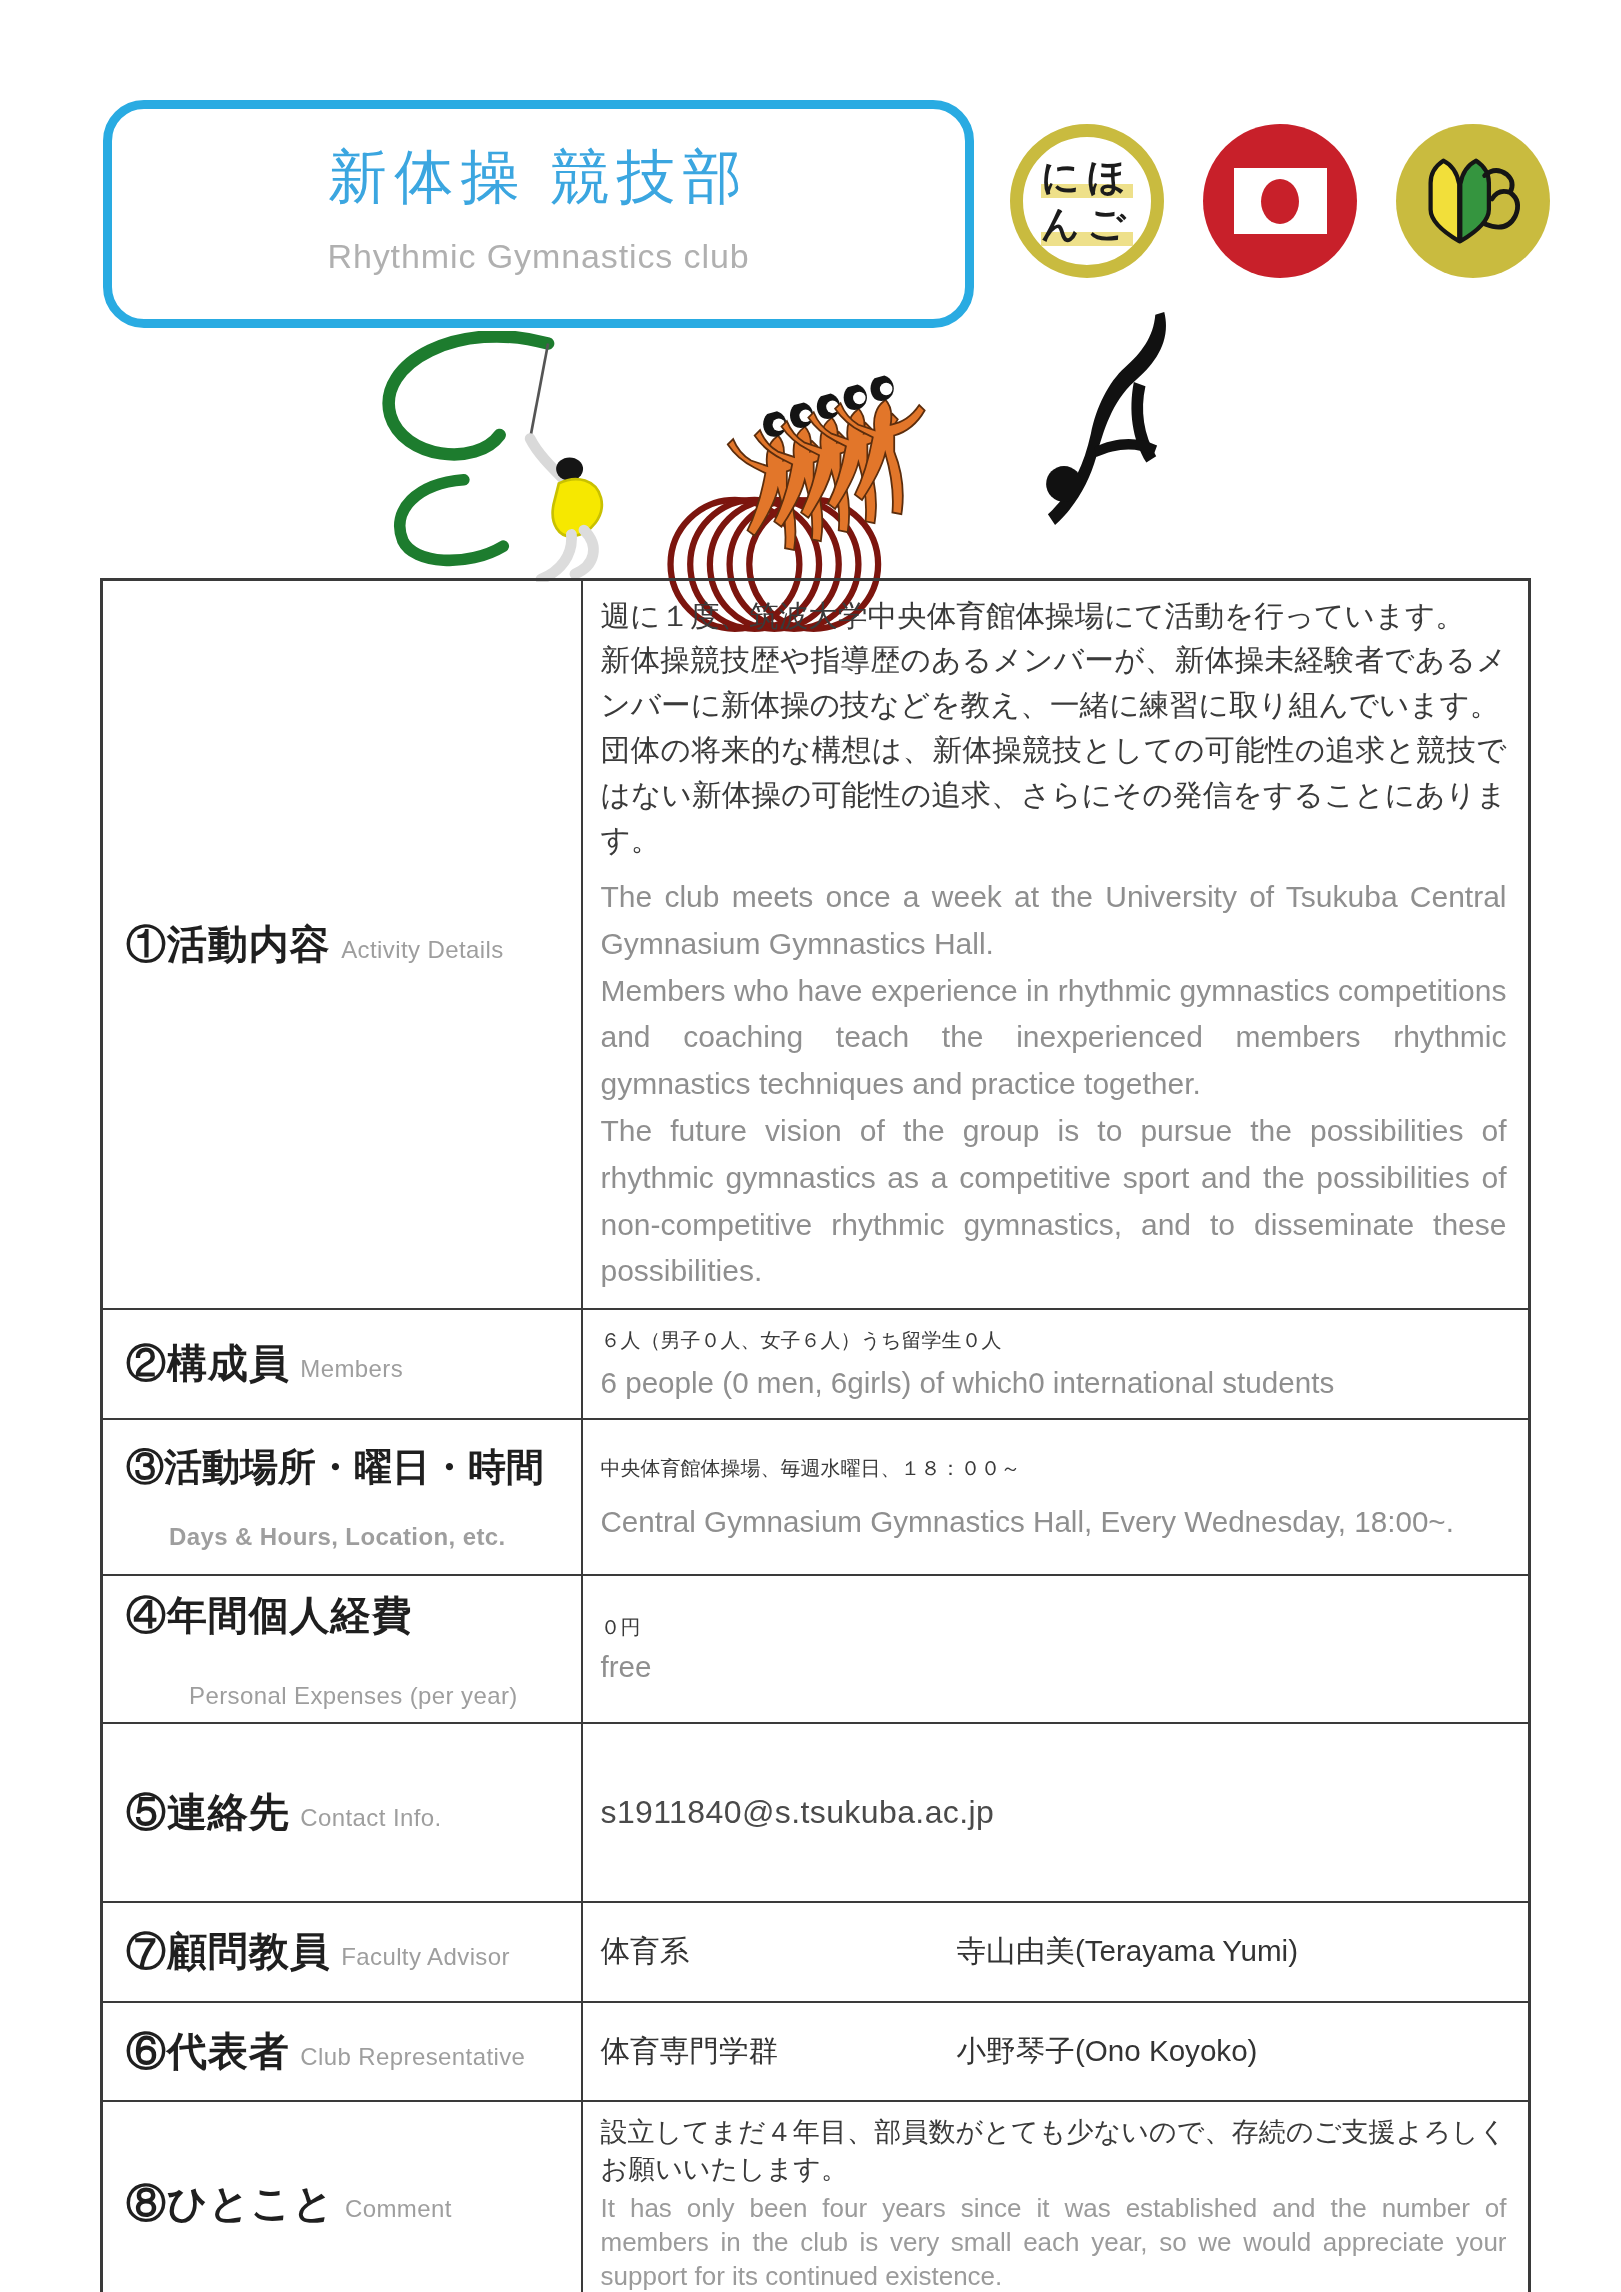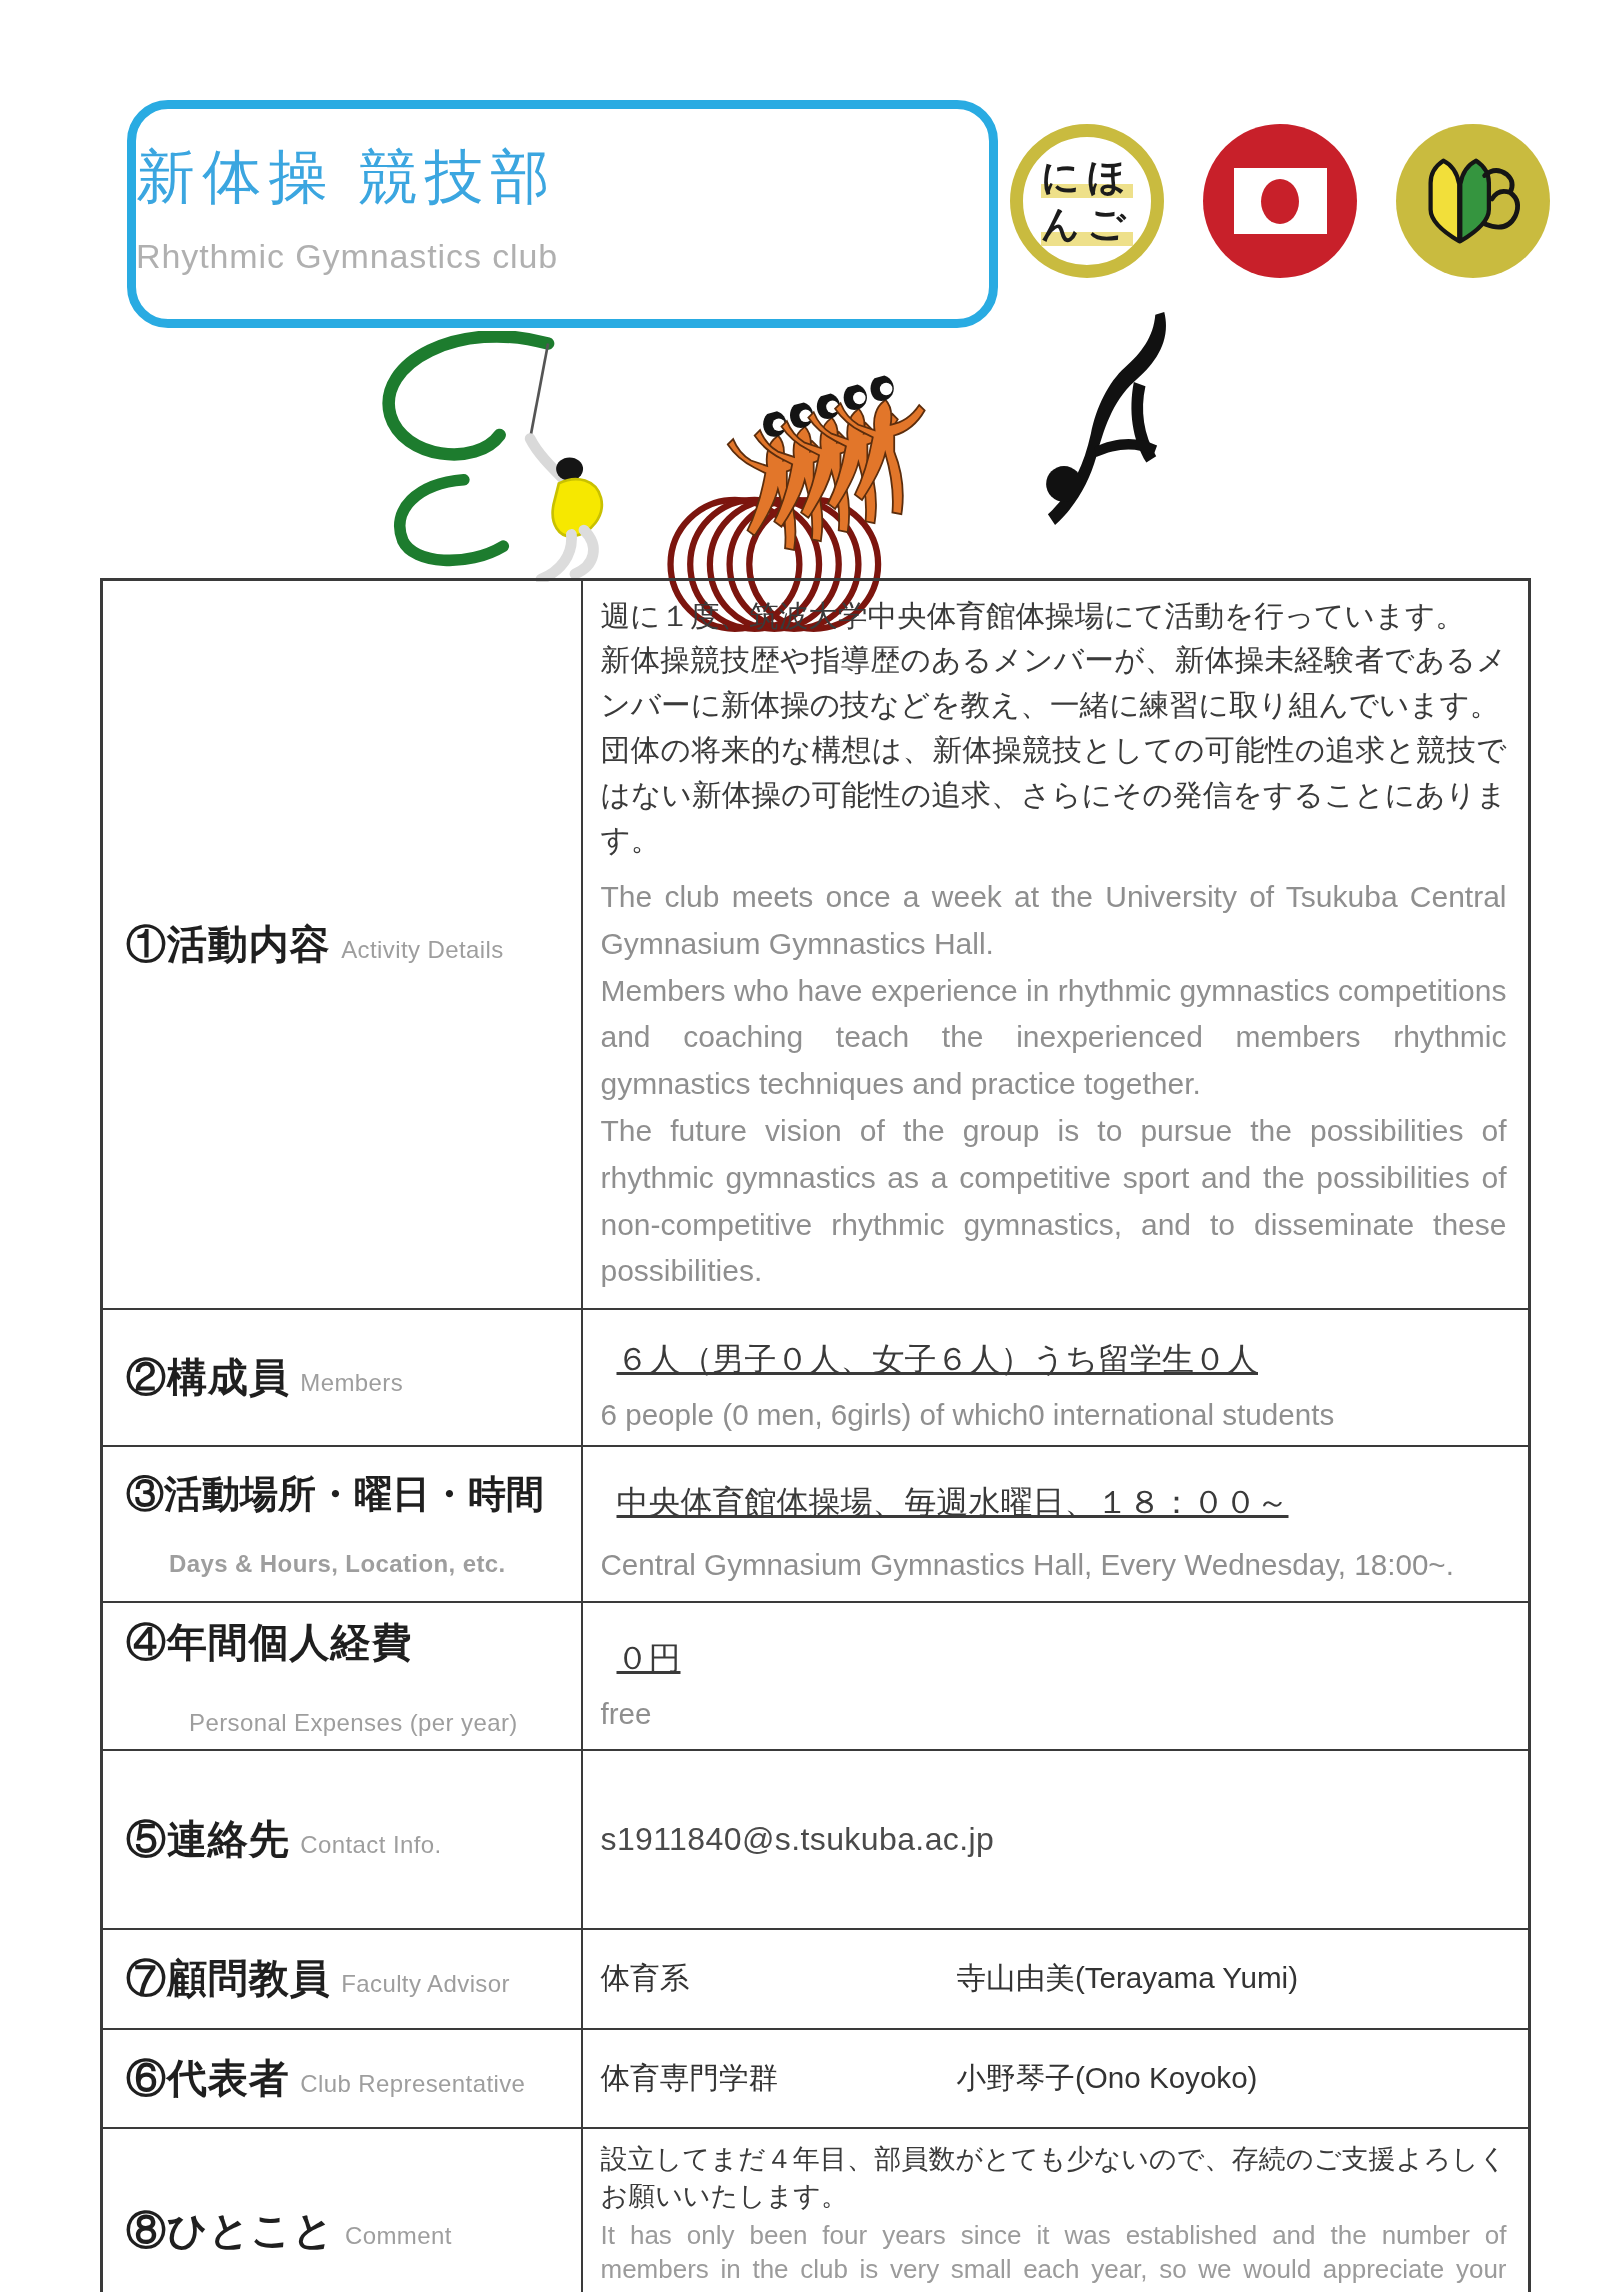--- a/index.html
+++ b/index.html
@@ -7,21 +7,21 @@
     width:1621px;height:2293px;background:#ffffff;position:relative;
     font-family:"Liberation Sans","DejaVu Sans",sans-serif;
     overflow:hidden;
   }
   .page{position:absolute;inset:0;}
 
   
   .title-box{
     position:absolute;left:103px;top:100px;width:853px;height:210px;
     border:9.9px solid #29abe2;border-radius:41px;background:#fff;
-    margin-left:24px;
+    text-align:center;
   }
   .title-jp{
     margin-top:36px;font-size:59px;color:#3ba6e0;letter-spacing:7.2px;
     font-weight:500;line-height:1.1;
   }
   .title-en{
     margin-top:27px;font-size:34px;color:#b0b0b0;letter-spacing:0.9px;
     font-weight:400;
   }
 
@@ -65,21 +65,21 @@
   .lj-long{font-size:38px;letter-spacing:0;}
   .le{font-size:24px;color:#9e9e9e;font-weight:400;margin-left:10.7px;letter-spacing:0.4px;}
   .le-block{display:block;margin:30px 0 0 43px;font-weight:bold;}
   .le-block2{display:block;margin:39px 0 0 63px;}
 
   td.content{padding:12.5px 21.5px 12.5px 18px;}
   td.content-top{vertical-align:top;}
   .cjp{font-size:29.6px;color:#3a3a3a;line-height:1.52;text-align:justify;margin:0;}
   .cen{font-size:30px;color:#8f8f8f;line-height:1.56;text-align:justify;margin:0;}
   .cen-gap{margin-top:10.7px;}
-  .line-jp{font-size:32px;color:#3a3a3a;margin:16px;text-decoration:underline;}
+  .line-jp{font-size:20px;color:#3a3a3a;margin:0;}
   .line-en{font-size:29.6px;color:#8f8f8f;margin:12.5px 0 0 0;}
   .email{font-size:32px;color:#4a4a4a;letter-spacing:0.4px;}
   .dept{display:inline-block;min-width:356px;font-size:29.6px;color:#333;}
   .pname{font-size:29.6px;color:#333;}
   .c8-jp{font-size:27px;color:#3a3a3a;line-height:1.35;text-align:justify;margin:0;}
   .c8-en{font-size:26px;color:#9b9b9b;line-height:1.32;text-align:justify;margin:3.6px 0 0 0;}
 </style>
 </head>
 <body>
 

